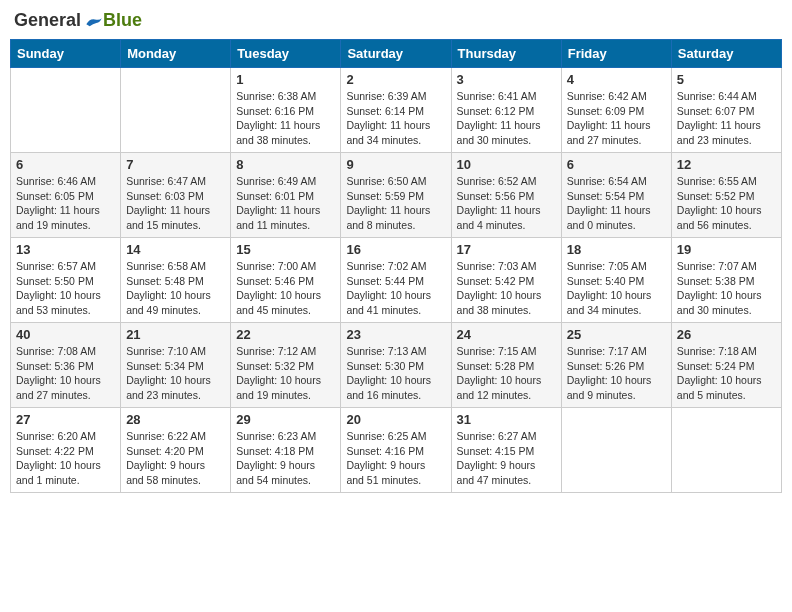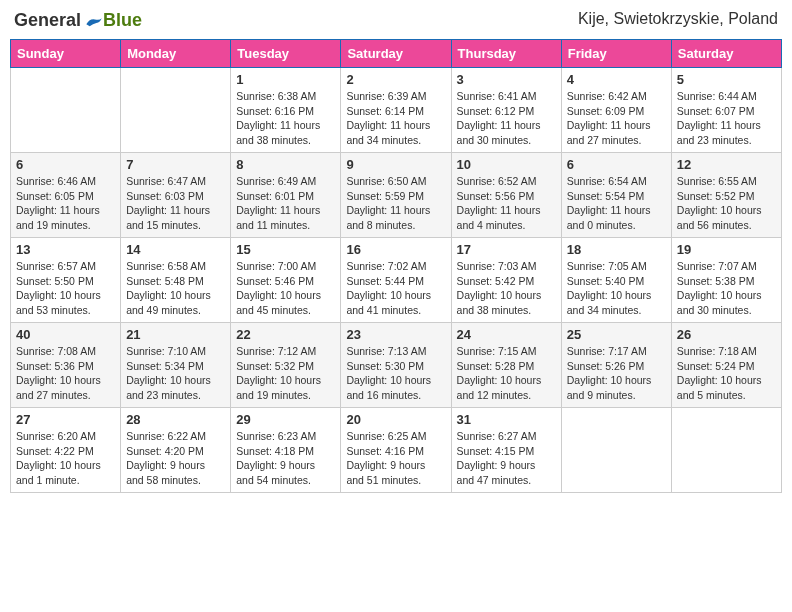--- a/index.html
+++ b/index.html
@@ -90,38 +90,37 @@
     .empty-cell {
       background: #f9f9f9;
     }
     tr:nth-child(even) td {
       background-color: #f5f5f5;
     }
     tr:nth-child(odd) td {
       background-color: #ffffff;
     }
     .calendar thead tr th {
-      background-color: #ec4899;
+      background-color: #0369a1;
     }
   </style>
 </head>
 <body>
 
 <div class="header">
   <div class="logo">
     <div class="logo-text">
       <span class="logo-general">General</span>
       <svg class="logo-bird" viewBox="0 0 30 20" xmlns="http://www.w3.org/2000/svg">
         <path d="M5,15 Q10,5 20,8 Q25,9 28,6 Q26,12 20,13 Q15,14 10,18 Z" fill="#1a6bb5"></path>
       </svg>
     </div>
     <span class="logo-blue">Blue</span>
   </div>
   <div class="title-block">
-    <div class="location-title">Kije, Swietokrzyskie, Poland</div>
   </div>
 </div>
 
 <table class="calendar">
   <thead>
     <tr>
     <th>Sunday</th>
         <th>Monday</th>
         <th>Tuesday</th>
         <th>Saturday</th>

